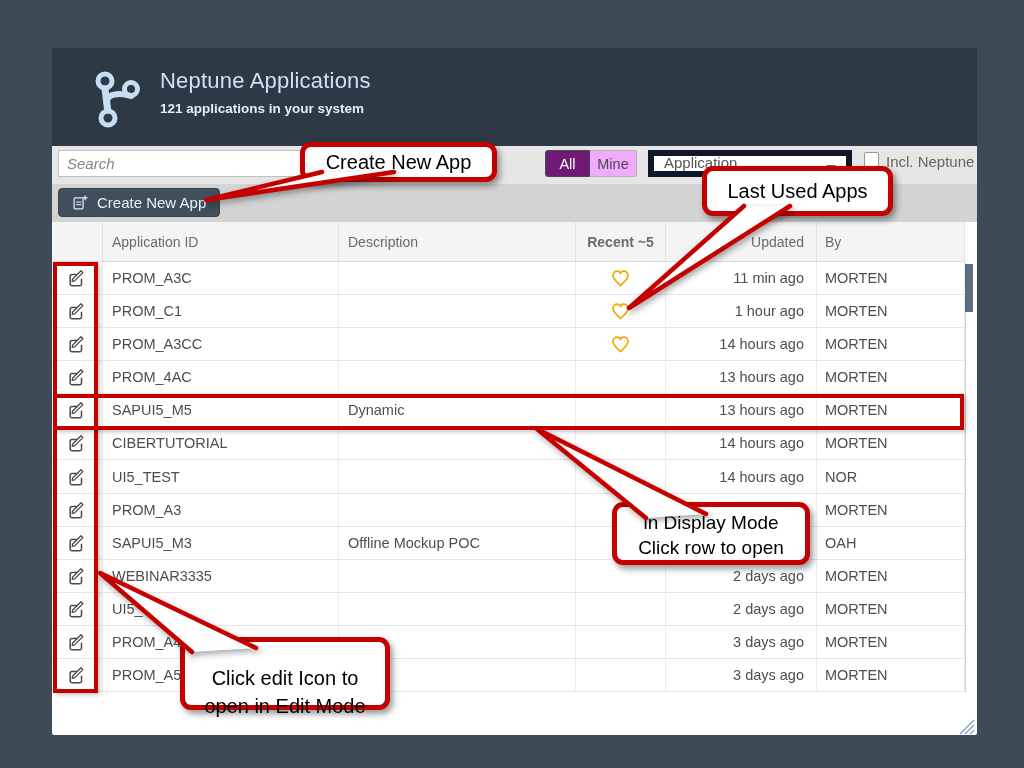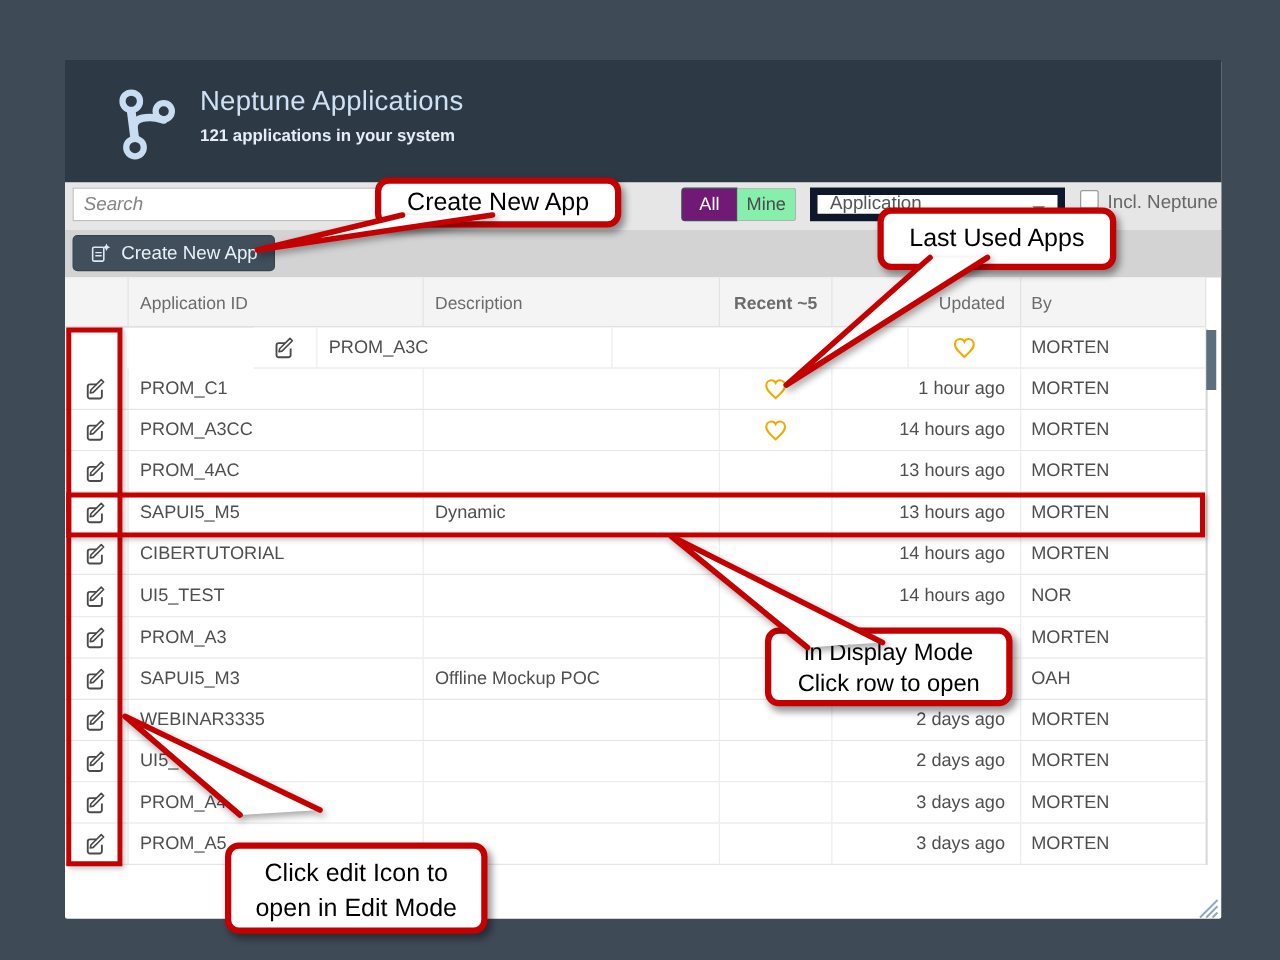--- a/index.html
+++ b/index.html
@@ -19,21 +19,21 @@
   .filterbar{left:52px;top:146px;width:925px;height:38px;background:#e6e6e6;z-index:1;}
   .search-wrap{left:58px;top:150px;width:400px;height:27px;background:#fff;
     border:1px solid #bfbfbf;display:flex;align-items:center;z-index:2;}
   .search-wrap input{flex:1;border:none;outline:none;background:transparent;
     font-family:"Liberation Sans",sans-serif;font-size:15px;padding:0 8px;color:#444;}
   .search-wrap input::placeholder{font-style:italic;color:#848484;}
   .search-ico{width:20px;height:20px;margin-right:7px;flex:0 0 auto;}
   .segmented{left:545px;top:150px;height:27px;display:flex;z-index:2;font-size:14.5px;}
   .seg{display:flex;align-items:center;justify-content:center;height:27px;box-sizing:border-box;}
   .seg-all{width:45px;background:#701a75;color:#fff;border:1px solid #3f4b58;border-radius:3px 0 0 3px;}
-  .seg-mine{width:47px;background:#86efac;color:#4a4a4a;border:1px solid #b2b2b2;border-left:none;border-radius:0 3px 3px 0;}
+  .seg-mine{width:47px;background:#f0abfc;color:#4a4a4a;border:1px solid #b2b2b2;border-left:none;border-radius:0 3px 3px 0;}
   .dropdown{left:648px;top:150px;width:204px;height:27px;background:#fff;border:6px solid #0f172a;
     display:flex;align-items:flex-end;z-index:2;font-size:15px;color:#555;padding:0 10px;}
   .dropdown .chev{margin-left:auto;width:0;height:0;border-left:5px solid transparent;
     border-right:5px solid transparent;border-top:6px solid #6d6d6d;}
   .checkbox{left:864px;top:152px;width:15px;height:15px;background:#fff;border:1px solid #9a9a9a;
     border-radius:2px;z-index:2;}
   .checkbox-label{left:886px;top:153px;font-size:15px;color:#666;z-index:2;white-space:nowrap;}
 
   
   .toolbar{left:52px;top:184px;width:925px;height:38px;background:#d3d3d3;z-index:1;}
@@ -64,21 +64,21 @@
 
   
   .anno-rect{border:4px solid #c40000;z-index:50;box-shadow:2px 2px 4px rgba(0,0,0,.22);}
   .rect-editcol{left:53px;top:262px;width:45px;height:431px;}
   .rect-row5{left:53px;top:394px;width:911px;height:36px;}
   .callout{background:#fff;border:5px solid #c40000;border-radius:11px;z-index:55;
     box-shadow:3px 4px 6px rgba(0,0,0,.4);color:#000;text-align:center;}
   .co-create{left:300px;top:142px;width:197px;height:40px;font-size:20px;line-height:30px;}
   .co-lastused{left:702px;top:166px;width:191px;height:50px;font-size:20px;line-height:40px;}
   .co-clickrow{left:612px;top:502px;width:198px;height:63px;font-size:19px;line-height:25px;padding-top:3px;}
-  .co-clickedit{left:180px;top:637px;width:210px;height:73px;font-size:20px;line-height:28px;padding-top:6px;margin-top:37px;}
+  .co-clickedit{left:180px;top:637px;width:210px;height:73px;font-size:20px;line-height:28px;padding-top:22px;}
   .tails{left:0;top:0;width:1024px;height:768px;z-index:60;pointer-events:none;}
 </style>
 </head>
 <body>
 
 <div class="abs window"></div>
 
 <div class="abs app-header"></div>
 <svg class="abs logo" viewBox="0 0 52 66">
   <g fill="none" stroke="#c9ddf2">
@@ -139,20 +139,21 @@
         <path d="M7.6 12.9 L15.9 4.6 L14 2.7 L5.7 11 L5.2 13.4 Z" fill="none" stroke="#4a4a4a" stroke-width="1.3" stroke-linejoin="round"></path>
       </svg>
     </div>
     <div class="td c-appid">PROM_A3C</div>
     <div class="td c-desc"></div>
     <div class="td c-recent">
       <svg width="21" height="19" viewBox="0 0 20 19">
         <path d="M10 16.5 C6 12.8 2.5 10 2.5 6.5 C2.5 4 4.4 2.2 6.7 2.2 C8.2 2.2 9.4 3 10 4.2 C10.6 3 11.8 2.2 13.3 2.2 C15.6 2.2 17.5 4 17.5 6.5 C17.5 10 14 12.8 10 16.5 Z" fill="none" stroke="#f0ab00" stroke-width="1.7"></path>
       </svg>
     </div>
+    <div class="td c-updated">11 min ago</div>
     <div class="td c-by">MORTEN</div>
   </div>
 
   <div class="trow">
     <div class="td c-edit">
       <svg width="20" height="20" viewBox="0 0 20 20">
         <path d="M14.5 10.8 V16 A1.8 1.8 0 0 1 12.7 17.8 H5 A1.8 1.8 0 0 1 3.2 16 V8.3 A1.8 1.8 0 0 1 5 6.5 H10.2" fill="none" stroke="#4a4a4a" stroke-width="1.5"></path>
         <path d="M7.6 12.9 L15.9 4.6 L14 2.7 L5.7 11 L5.2 13.4 Z" fill="none" stroke="#4a4a4a" stroke-width="1.3" stroke-linejoin="round"></path>
       </svg>
     </div>

